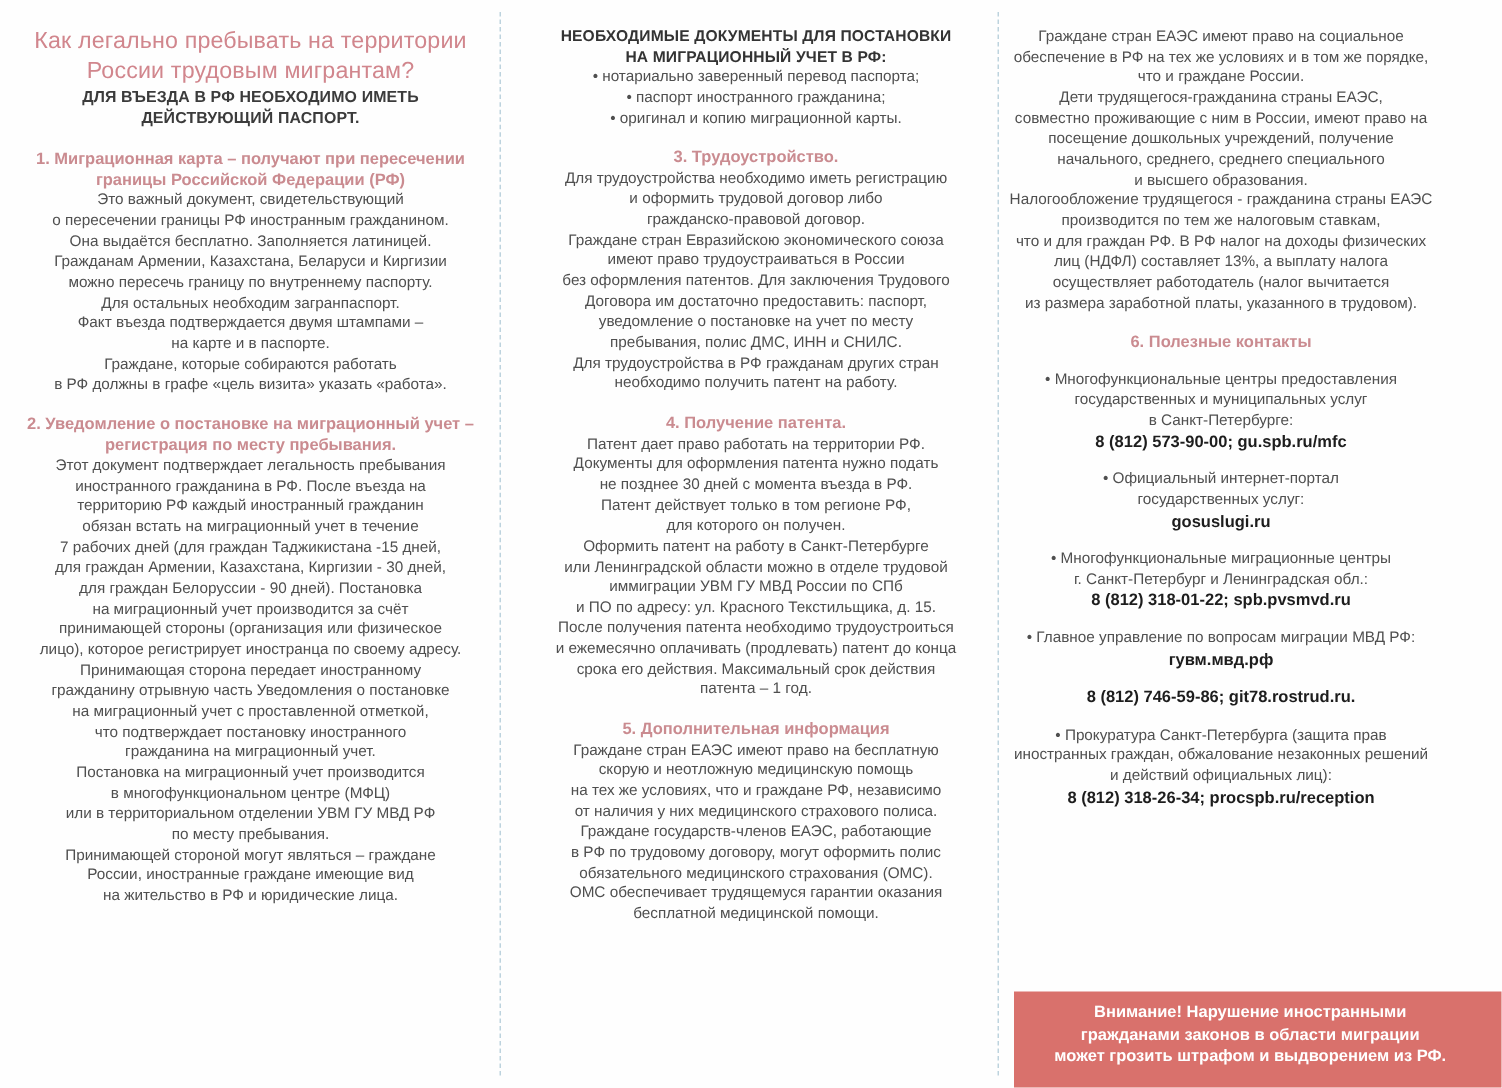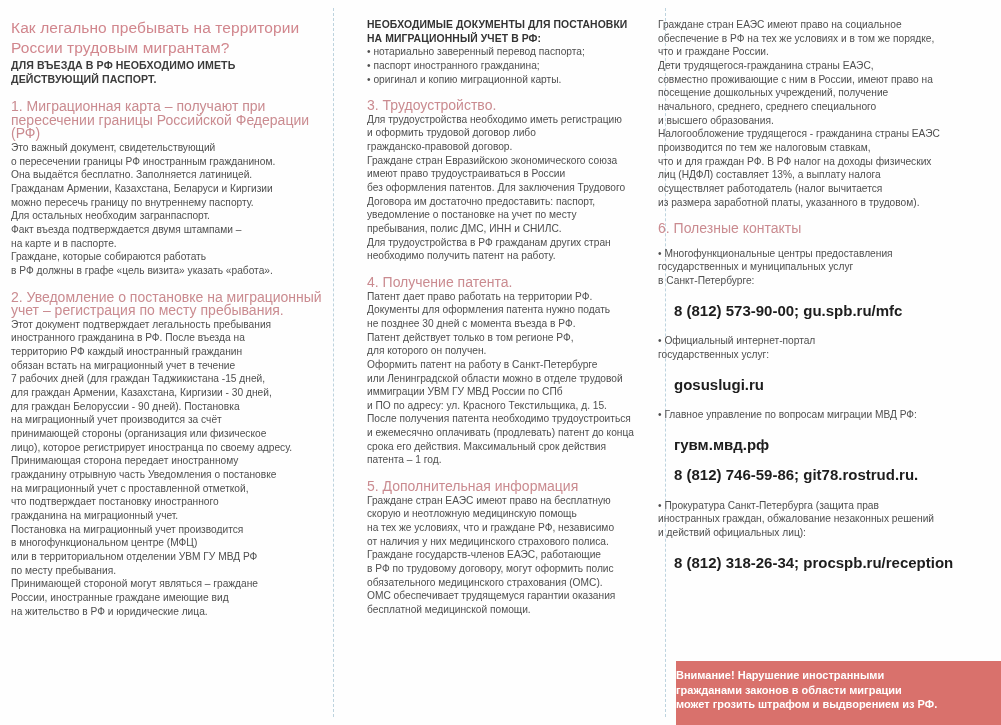--- a/index.html
+++ b/index.html
@@ -14,62 +14,63 @@
     color: #4a4a4a;
     overflow: hidden;
     position: relative;
   }
   .sheet {
     position: relative;
     width: 1001px;
     height: 725px;
     background: #fefefe;
     box-sizing: border-box;
+    text-align: center;
   }
   .divider {
     position: absolute;
     top: 8px;
     bottom: 8px;
     width: 0;
     border-left: 1px dashed #bdd3de;
   }
   .divider.d1 { left: 333px; }
   .divider.d2 { left: 665px; }
 
   .col {
     position: absolute;
     top: 18px;
     box-sizing: border-box;
   }
   .col-left   { left: 11px;  width: 312px; }
-  .col-mid    { left: 367px; width: 310px; }
+  .col-mid    { left: 349px; width: 310px; }
   .col-right  { left: 658px; width: 312px; }
 
   .title {
     color: #d1868d;
     font-size: 15.5px;
     line-height: 20px;
     font-weight: normal;
     margin: 0 0 1px 0;
     letter-spacing: 0.1px;
   }
   .subtitle {
     color: #3b3b3b;
     font-size: 10.6px;
     line-height: 13.6px;
     font-weight: bold;
     margin: 0 0 14px 0;
     letter-spacing: 0.1px;
   }
   .sec-head {
     color: #ca8b90;
-    font-size: 14px;
+    font-size: 11px;
     line-height: 13.6px;
     margin: 0 0 0 0;
-    font-weight: normal;
+    font-weight: bold;
   }
   .sec-head.gap { margin-top: 13px; }
   .body-text {
     color: #4f4f4f;
     font-size: 10.2px;
     line-height: 13.65px;
     margin: 0;
     white-space: pre-line;
   }
   .head-caps {
@@ -94,24 +95,24 @@
   .contact-block { margin-top: 11px; }
   .contact-line {
     color: #4f4f4f;
     font-size: 10.2px;
     line-height: 13.65px;
     white-space: pre-line;
     margin: 0;
   }
   .contact-value {
     color: #1d1d1d;
-    font-size: 15px;
+    font-size: 11px;
     line-height: 14.5px;
     font-weight: bold;
-    margin: 16px;
+    margin: 0;
     white-space: pre-line;
   }
   .warning-box {
     position: absolute;
     left: 676px;
     top: 661px;
     width: 325px;
     height: 64px;
     background: #d9716c;
     box-sizing: border-box;
@@ -251,20 +252,25 @@
 государственных и муниципальных услуг
 в Санкт-Петербурге:</p>
       <p class="contact-value">8 (812) 573-90-00; gu.spb.ru/mfc</p>
     </div>
     <div class="contact-block">
       <p class="contact-line">• Официальный интернет-портал
 государственных услуг:</p>
       <p class="contact-value">gosuslugi.ru</p>
     </div>
     <div class="contact-block">
+      <p class="contact-line">• Многофункциональные миграционные центры
+г. Санкт-Петербург и Ленинградская обл.:</p>
+      <p class="contact-value"> 8 (812) 318-01-22;   spb.pvsmvd.ru</p>
+    </div>
+    <div class="contact-block">
       <p class="contact-line">• Главное управление по вопросам миграции МВД РФ:</p>
       <p class="contact-value">гувм.мвд.рф</p>
     </div>
     <div class="contact-block">
       <p class="contact-value">8 (812) 746-59-86; git78.rostrud.ru.</p>
     </div>
     <div class="contact-block">
       <p class="contact-line">• Прокуратура Санкт-Петербурга (защита прав
 иностранных граждан, обжалование незаконных решений
 и действий официальных лиц):</p>

